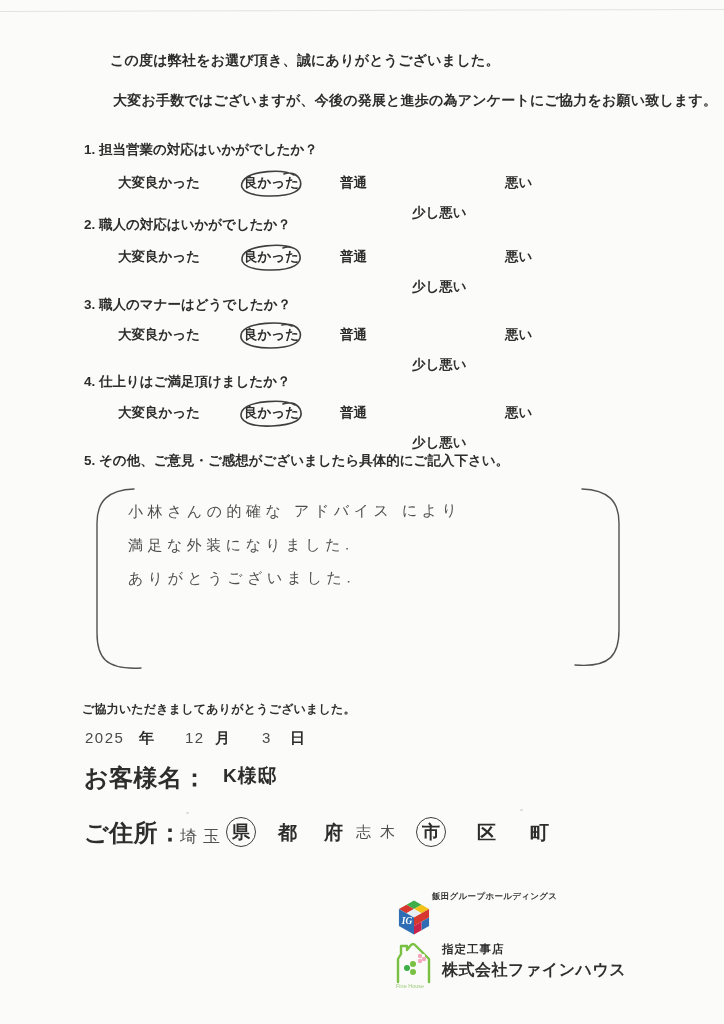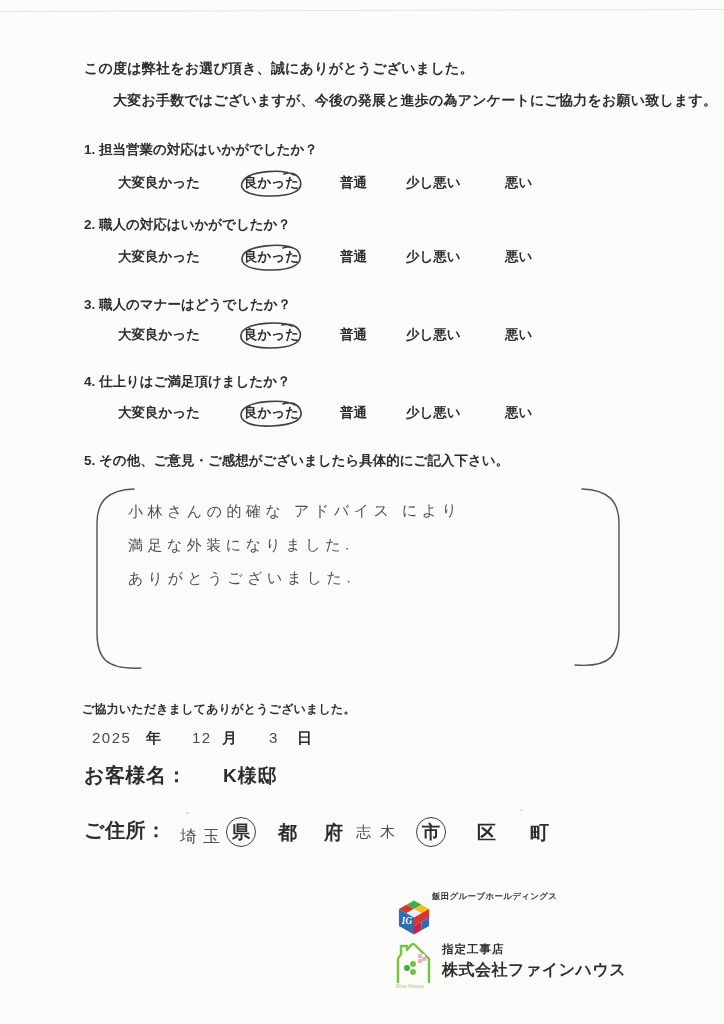--- a/index.html
+++ b/index.html
@@ -11,56 +11,56 @@
     position:relative;
     overflow:hidden;
   }
   .page{position:absolute;inset:0;}
   .scan-line{position:absolute;left:0;top:10px;width:724px;height:1px;background:#dcdcda;transform:rotate(-0.15deg);opacity:.8;}
   .speck{position:absolute;width:3px;height:2px;background:#c9c9c5;border-radius:50%;opacity:.7;}
   p{margin:0;}
 
   .print{color:#2d2d2d;font-weight:600;}
   .intro{position:absolute;left:84px;font-size:14px;letter-spacing:.2px;white-space:nowrap;}
-  .intro.l1{top:60px;}
+  .intro.l1{top:52px;margin-left:26px;}
   .intro.l2{top:92px;margin-left:29px;}
 
   .q-title{position:absolute;left:84px;font-size:13.5px;font-weight:600;white-space:nowrap;}
   .opt-row{position:absolute;left:118px;width:440px;height:22px;}
   .opt{position:absolute;top:0;font-size:13.5px;font-weight:600;white-space:nowrap;}
   .opt.o0{left:0;}
   .opt.o1{left:126px;}
   .opt.o2{left:222px;}
-  .opt.o3{left:288px;}
+  .opt.o3{left:294px;margin-top:30px;}
   .opt.o4{left:387px;}
   .circled{z-index:1;}
   .circle-mark{position:absolute;left:-8px;top:-6px;width:70px;height:30px;pointer-events:none;}
 
   .comment-box{position:absolute;left:84px;top:485px;width:548px;height:187px;}
   .hw{color:#4f4f4f;font-weight:400;}
   .comment-line{position:absolute;left:128px;font-size:15px;letter-spacing:4.5px;white-space:nowrap;transform:rotate(-.25deg);}
   .c1{top:502px;}
   .c2{top:536px;}
   .c3{top:569px;}
 
   .closing{position:absolute;left:82px;top:701px;font-size:12px;font-weight:600;letter-spacing:.2px;white-space:nowrap;}
 
-  .date-row{position:absolute;left:92px;top:729px;width:260px;height:24px;}
+  .date-row{position:absolute;left:85px;top:729px;width:260px;height:24px;}
   .date-row span{position:absolute;top:0;white-space:nowrap;}
   .hw-num{font-size:15px;color:#4a4a4a;letter-spacing:1.5px;}
   .date-unit{font-size:15px;font-weight:600;color:#2d2d2d;}
   .d-year{left:0;}
   .d-yunit{left:54px;}
   .d-month{left:100px;}
   .d-munit{left:130px;}
   .d-day{left:177px;}
   .d-dunit{left:205px;}
 
   .customer-row{position:absolute;left:84px;top:762px;width:400px;height:30px;}
-  .big-label{position:absolute;left:0;top:0;font-size:20px;font-weight:700;letter-spacing:.5px;white-space:nowrap;}
+  .big-label{position:absolute;left:0;top:0;font-size:24px;font-weight:700;letter-spacing:.5px;white-space:nowrap;}
   .cust-name{position:absolute;left:111px;top:1px;font-size:19px;font-weight:700;letter-spacing:1px;white-space:nowrap;margin-left:28px;}
 
   .address-row{position:absolute;left:84px;top:817px;width:520px;height:36px;}
   .address-row span{position:absolute;white-space:nowrap;}
   .addr-hw{font-size:17px;color:#515151;letter-spacing:6px;top:8px;}
   .a-pref-hw{left:96px;}
   .a-city-hw{left:272px;top:6px;font-size:15px;letter-spacing:9px;}
   .unit-big{font-size:19px;font-weight:700;color:#2d2d2d;top:3px;}
   .a-to{left:194px;}
   .a-fu{left:240px;}

